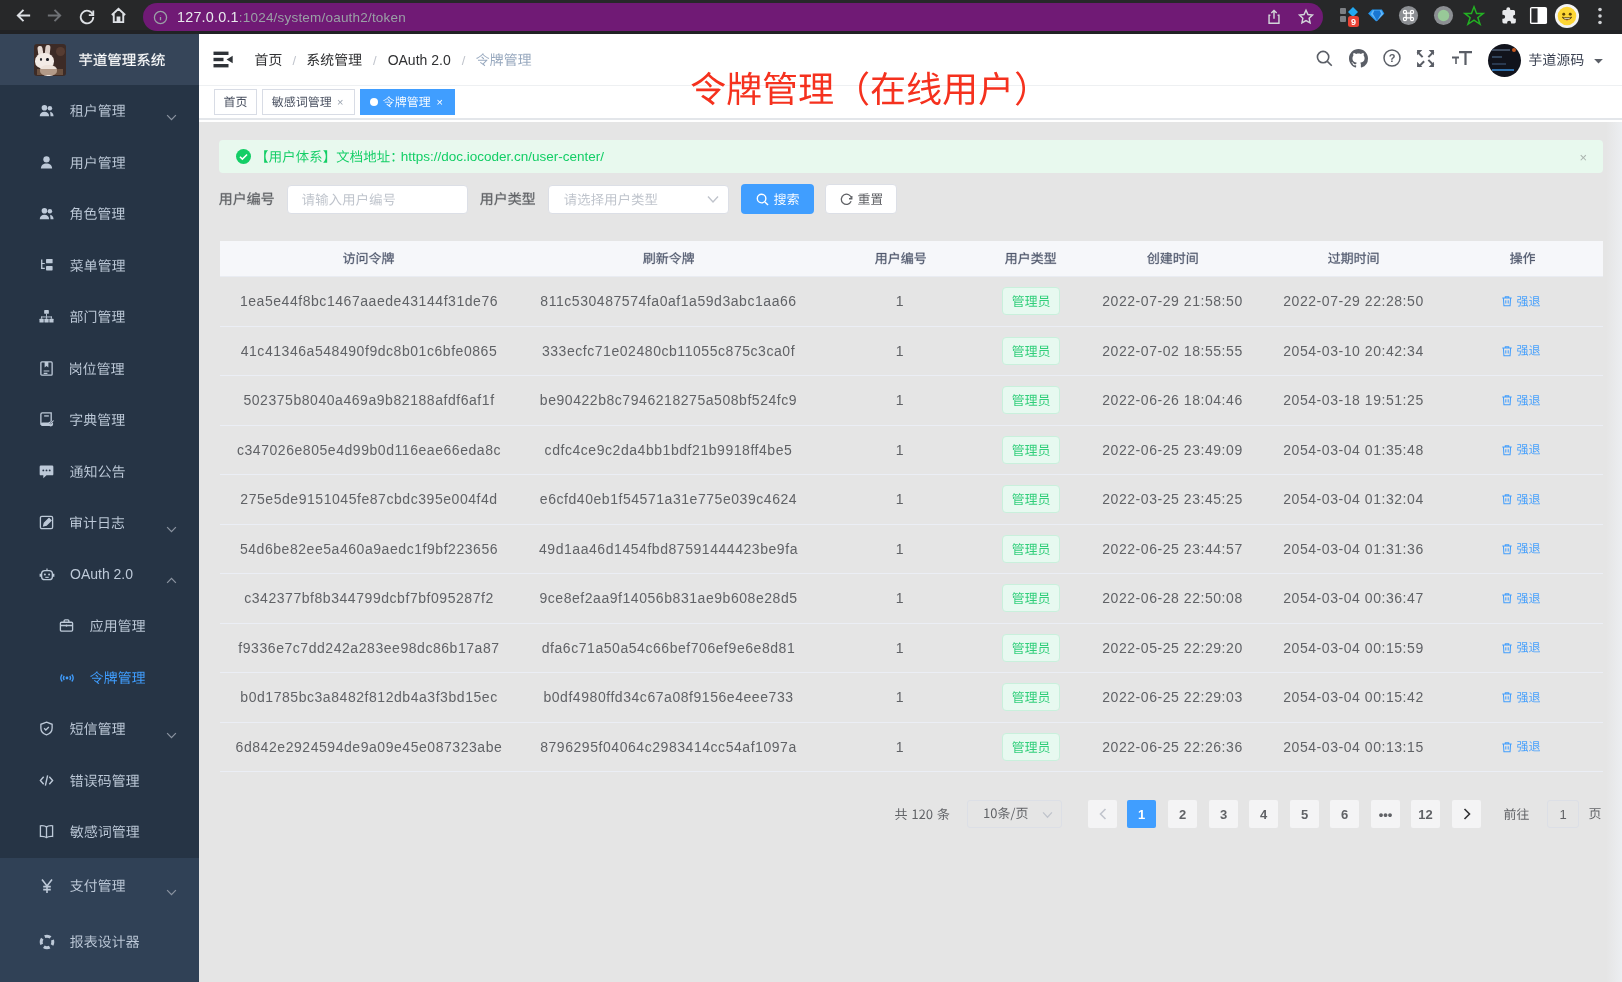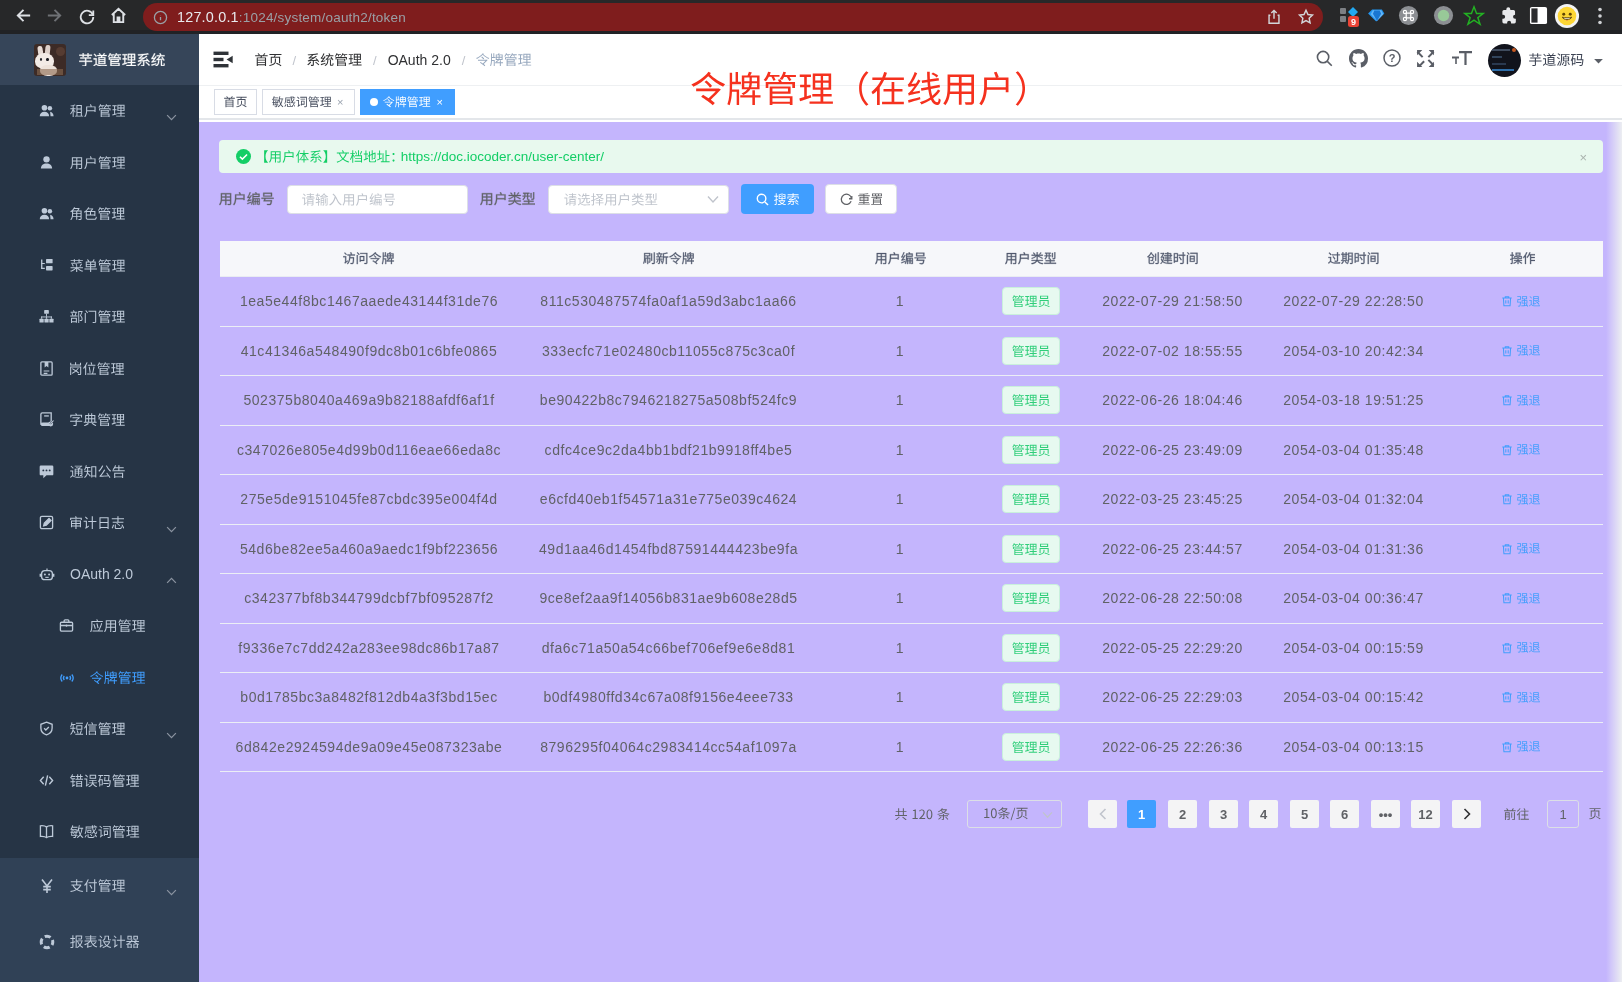--- a/index.html
+++ b/index.html
@@ -3,21 +3,21 @@
 *{margin:0;padding:0;box-sizing:border-box}
 html,body{width:1622px;height:982px;overflow:hidden}
 body{position:relative;font-family:"Liberation Sans",sans-serif;background:#fff}
 svg.zh{fill:currentColor;display:block}
 svg.zb path,svg.zb use{stroke:currentColor;stroke-width:22}
 .abs{position:absolute}
 .flexc{display:flex;align-items:center}
 
 #chrome{position:absolute;left:0;top:0;width:1622px;height:34px;background:#272829;border-bottom:4px solid #212225}
 #chrome .nav{position:absolute;top:0;height:31px;display:flex;align-items:center;justify-content:center}
-#omni{position:absolute;left:143px;top:3px;width:1180px;height:28px;border-radius:14px;background:#7f1d1d;display:flex;align-items:center}
+#omni{position:absolute;left:143px;top:3px;width:1180px;height:28px;border-radius:14px;background:#701a75;display:flex;align-items:center}
 #omni .url{font-size:14.4px;color:#e8eaed;letter-spacing:.2px;white-space:nowrap}
 #omni .url span{color:#9aa0a6}
 
 #sidebar{position:absolute;left:0;top:34px;width:199px;height:948px;background:#304156}
 #slogo{height:51px;background:#364559;display:flex;align-items:center}
 #smenu{background:#263445;height:772.5px}
 .mi{height:51.5px;display:flex;align-items:center;color:#bdc9d8;font-size:14px;position:relative}
 .mi .ic{width:15px;height:15px;margin-left:39px;margin-right:16px;flex:none}
 .mi.sub .ic{margin-left:59px}
 .mi .arr{position:absolute;right:22px;top:50%;margin-top:-3px}
@@ -29,21 +29,21 @@
 #crumb .last{color:#97a8be}
 #nricons{position:absolute;right:0;top:0;height:52px;display:flex;align-items:center;color:#5a5e66}
 
 #tags{position:absolute;left:199px;top:86px;right:0;height:34px;background:#fff;border-bottom:2px solid #e3e6ea;padding:3px 0 0 15px;display:flex}
 .tag{height:26px;border:1px solid #d8dce5;background:#fff;color:#495060;font-size:12px;display:flex;align-items:center;padding:0 9px;margin-right:5px}
 .tag .x{margin-left:4px;color:#9aa3af;font-size:11px;width:10px;height:14px;line-height:14px;text-align:center}
 .tag.on{background:#409eff;border-color:#409eff;color:#fff}
 .tag.on .dot{width:8px;height:8px;border-radius:50%;background:#fff;margin:0 5px 0 0}
 .tag.on .x{color:#fff}
 
-#content{position:absolute;left:199px;top:122px;right:0;bottom:0;background:#c4b5fd}
+#content{position:absolute;left:199px;top:122px;right:0;bottom:0;background:#e5e5e5}
 #alert{position:absolute;left:20px;top:18px;width:1384px;height:33px;background:#e8f9ee;border-radius:4px;display:flex;align-items:center;color:#13ce66}
 #alert .txt{font-size:13px;display:flex;align-items:center}
 #alert .x{position:absolute;right:16px;top:10px;color:#a9b3ad;font-size:13px}
 #sform{position:absolute;left:20px;top:62px;height:30px;width:1384px}
 .slabel{position:absolute;top:0;height:30px;display:flex;align-items:center;color:#606266}
 .sbox{position:absolute;top:1px;height:29px;border:1px solid #dcdfe6;border-radius:4px;background:#fff;display:flex;align-items:center;color:#bfc4cc}
 .btn{position:absolute;top:0;height:30px;border-radius:4px;display:flex;align-items:center;justify-content:center;font-size:13px}
 #btn-s{left:522px;width:73px;background:#409eff;color:#fff}
 #btn-r{left:606px;width:72px;background:#fff;border:1px solid #dcdfe6;color:#606266}
 

